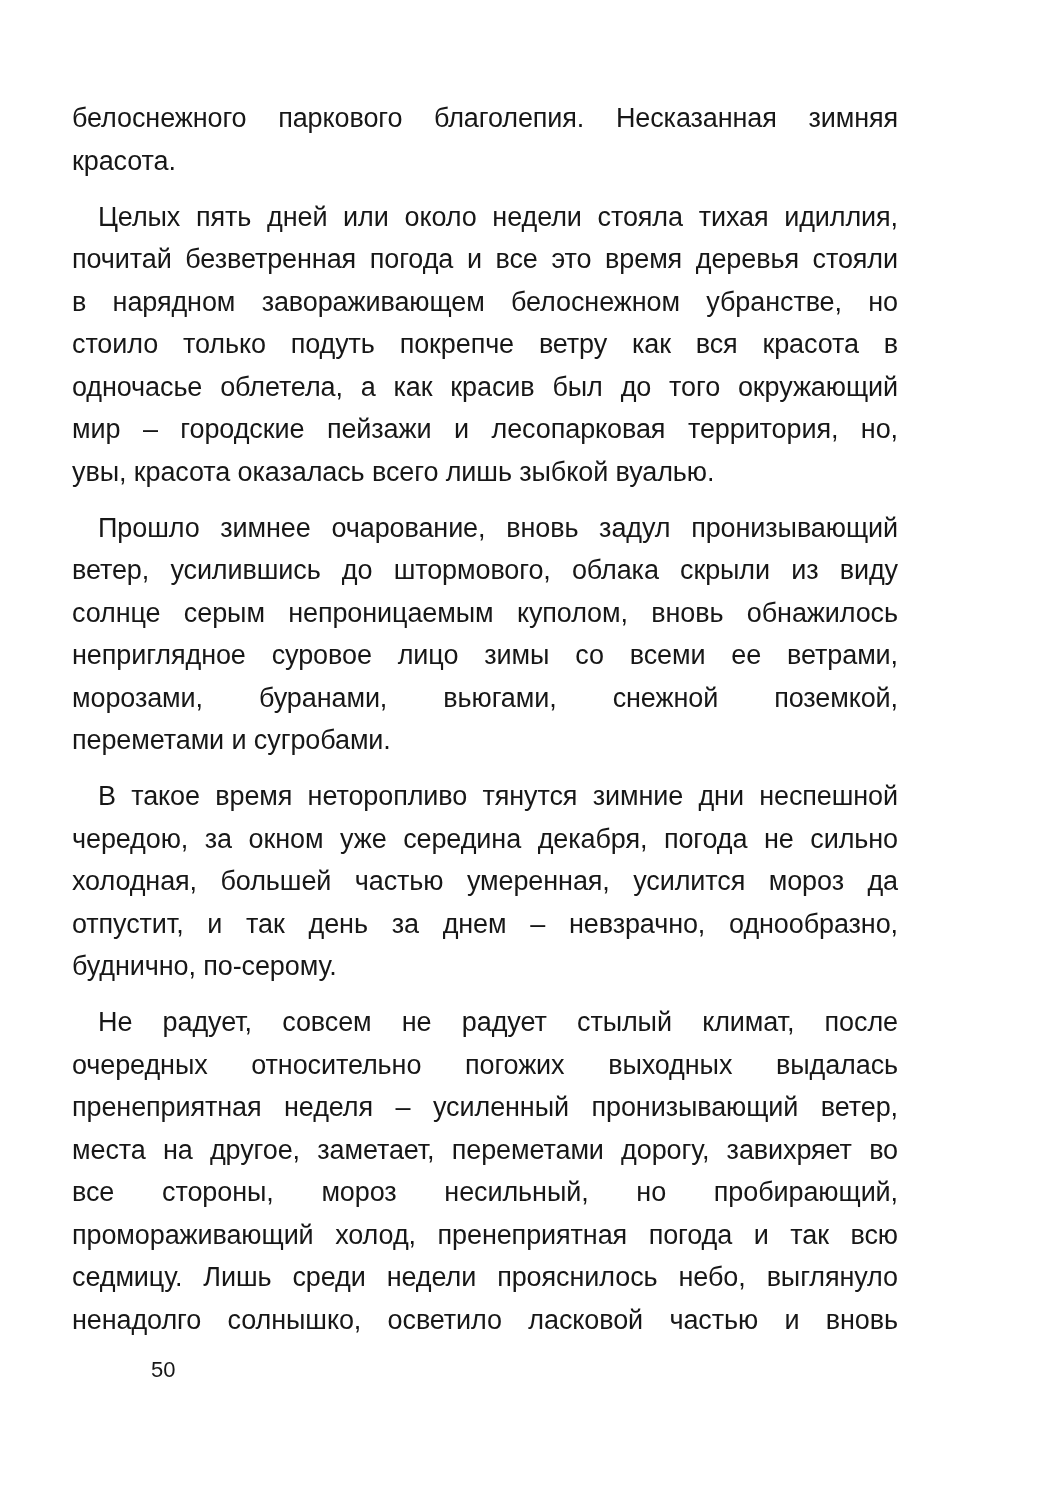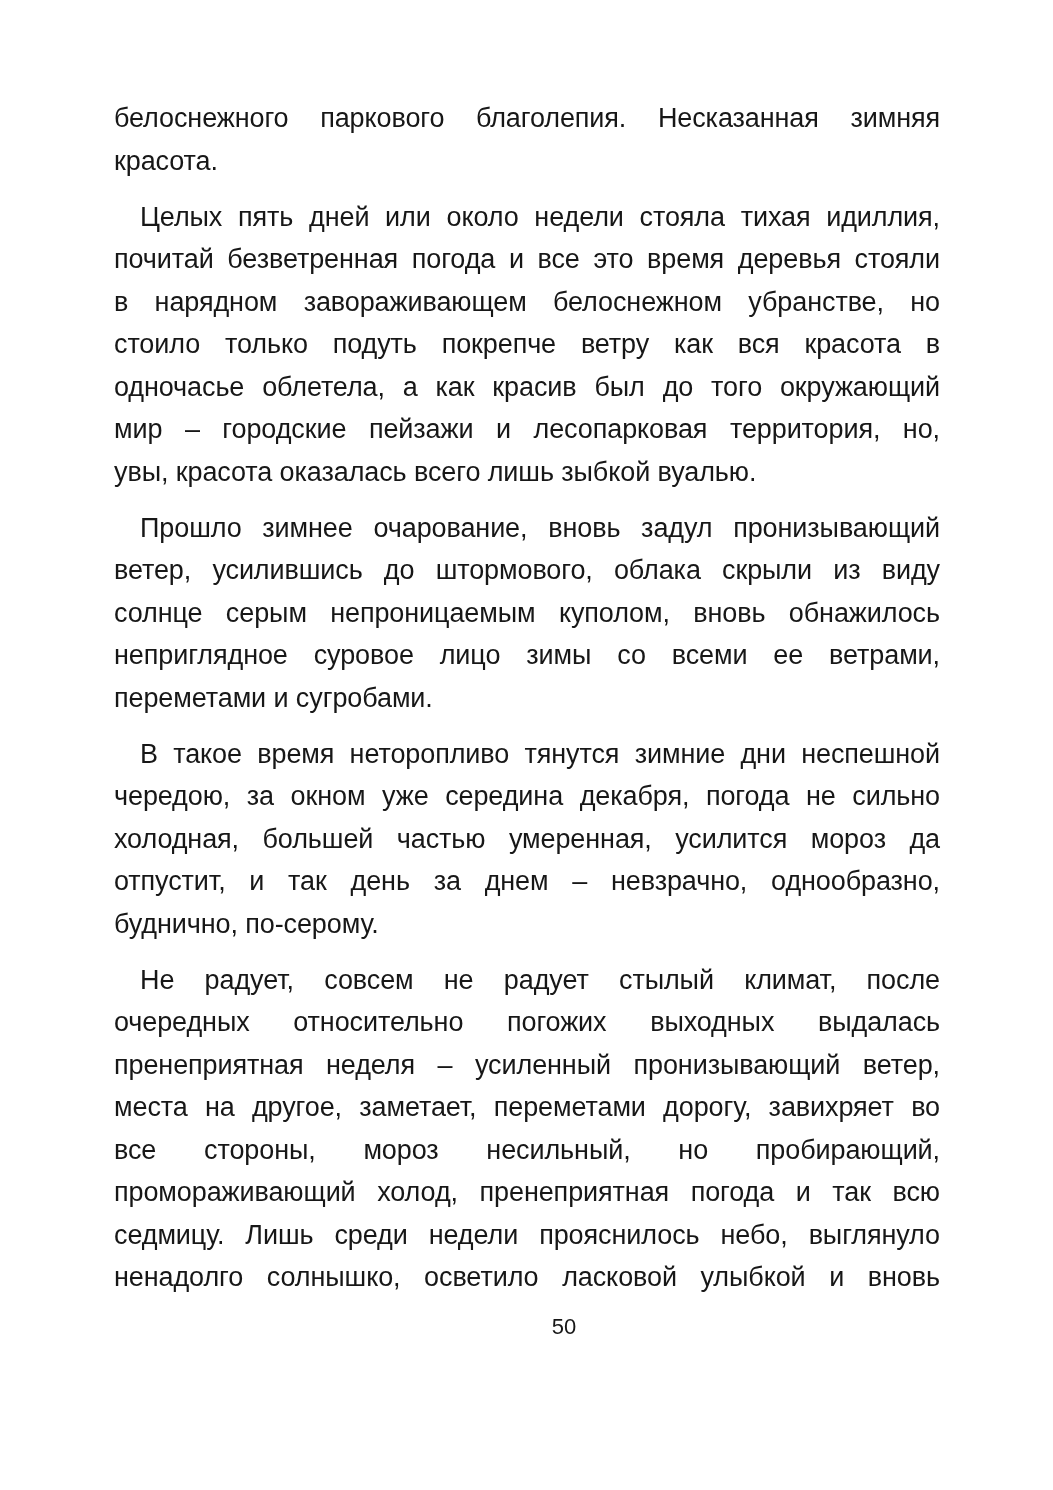--- a/index.html
+++ b/index.html
@@ -8,21 +8,21 @@
   }
   body {
     width: 1053px;
     height: 1490px;
     background: #ffffff;
     font-family: "Liberation Sans", "DejaVu Sans", sans-serif;
     color: #171717;
     overflow: hidden;
   }
   .text-block {
-    margin-left: 114px;
+    margin-left: 72px;
     width: 826px;
     padding-top: 97px;
     font-size: 27px;
     line-height: 42.5px;
     letter-spacing: -0.1px;
   }
   .para {
     margin: 0 0 13.5px 0;
   }
   .line {
@@ -37,21 +37,21 @@
     text-align: right;
     text-align-last: left;
   }
   .line.indent {
     text-indent: 26px;
   }
   .page-number {
     width: 826px;
     margin-left: 151px;
     margin-top: 9px;
-    text-align: center;
+    text-align: left;
     font-size: 22px;
     line-height: 30px;
     color: #171717;
   }
 </style>
 </head>
 <body>
 
 <div class="text-block">
     <div class="para">
@@ -65,34 +65,35 @@
       <div class="line">стоило только подуть покрепче ветру как вся красота в</div>
       <div class="line">одночасье облетела, а как красив был до того окружающий</div>
       <div class="line">мир – городские пейзажи и лесопарковая территория, но,</div>
       <div class="line lastline">увы, красота оказалась всего лишь зыбкой вуалью.</div>
     </div>
     <div class="para">
       <div class="line indent">Прошло зимнее очарование, вновь задул пронизывающий</div>
       <div class="line">ветер, усилившись до штормового, облака скрыли из виду</div>
       <div class="line">солнце серым непроницаемым куполом, вновь обнажилось</div>
       <div class="line">неприглядное суровое лицо зимы со всеми ее ветрами,</div>
+      <div class="line">морозами, буранами, вьюгами, снежной поземкой,</div>
       <div class="line lastline">переметами и сугробами.</div>
     </div>
     <div class="para">
       <div class="line indent">В такое время неторопливо тянутся зимние дни неспешной</div>
       <div class="line">чередою, за окном уже середина декабря, погода не сильно</div>
       <div class="line">холодная, большей частью умеренная, усилится мороз да</div>
       <div class="line">отпустит, и так день за днем – невзрачно, однообразно,</div>
       <div class="line lastline">буднично, по-серому.</div>
     </div>
     <div class="para">
       <div class="line indent">Не радует, совсем не радует стылый климат, после</div>
       <div class="line">очередных относительно погожих выходных выдалась</div>
       <div class="line">пренеприятная неделя – усиленный пронизывающий ветер,</div>
       <div class="line">места на другое, заметает, переметами дорогу, завихряет во</div>
       <div class="line">все стороны, мороз несильный, но пробирающий,</div>
       <div class="line">промораживающий холод, пренеприятная погода и так всю</div>
       <div class="line">седмицу. Лишь среди недели прояснилось небо, выглянуло</div>
-      <div class="line">ненадолго солнышко, осветило ласковой улыбкой и вновь</div>
+      <div class="line">ненадолго солнышко, осветило ласковой частью и вновь</div>
     </div>
   </div>
 
 <div class="page-number">50</div>
 
 </body></html>

